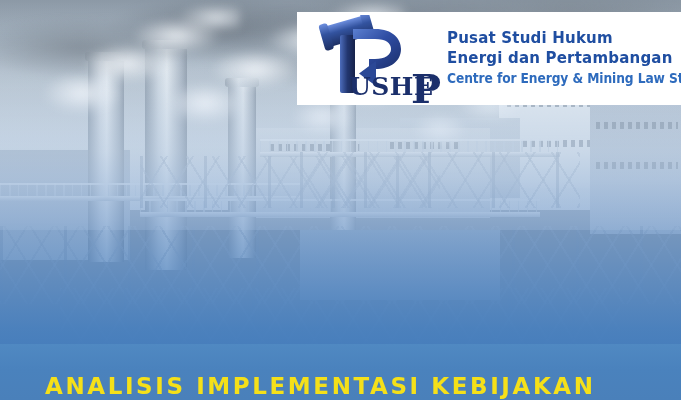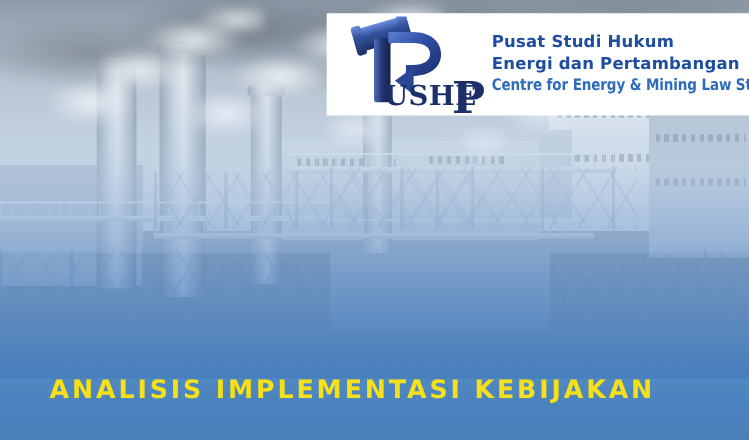--- a/index.html
+++ b/index.html
@@ -171,21 +171,21 @@
       rgba(255,255,255,0.00) 0%,
       rgba(255,255,255,0.18) 45%,
       rgba(255,255,255,0.42) 78%,
       rgba(255,255,255,0.30) 100%);
   }
 
   
   .title-band {
     position:absolute; left:0; bottom:0; width:681px; height:56px;
     background:linear-gradient(180deg,#5089c2 0%, #4a82bd 45%, #4a80ba 100%);
-    display:flex; align-items:flex-start;
+    display:flex; align-items:flex-end;
   }
   .title-text {
     margin-left:45px;
     color:#f5e019;
     font-family:"DejaVu Sans", sans-serif;
     font-weight:bold;
     font-size:23px;
     letter-spacing:2.6px;
     line-height:1;
     white-space:nowrap;

